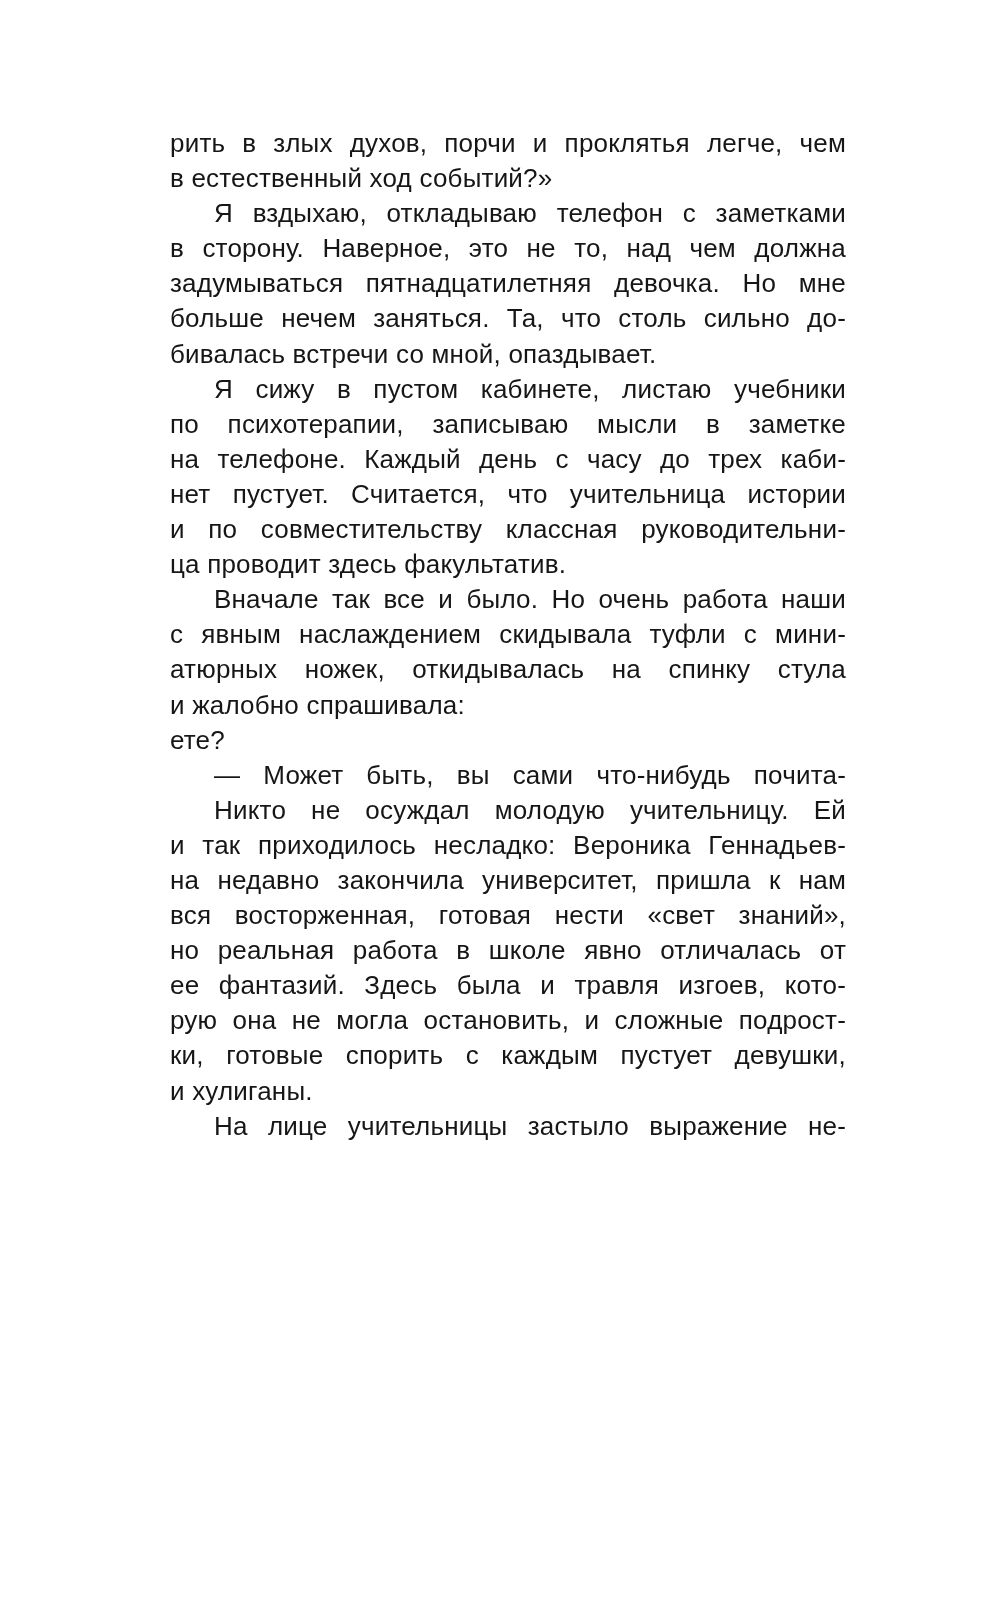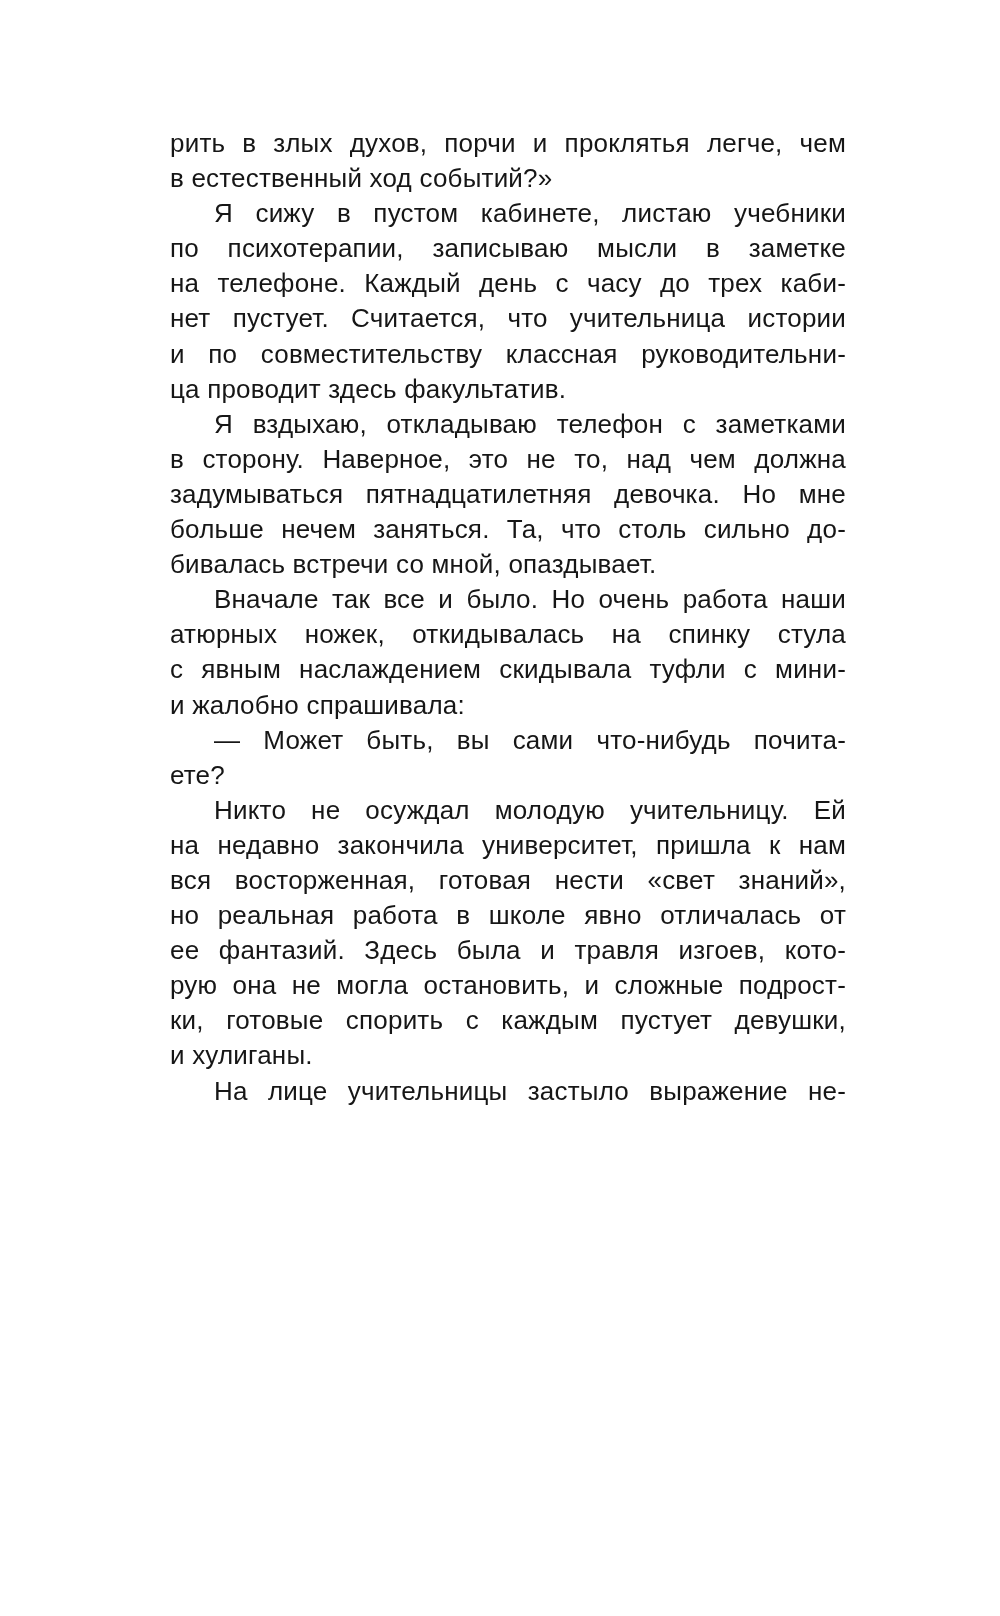--- a/index.html
+++ b/index.html
@@ -65,46 +65,47 @@
 <body>
 
 <div class="page">
 
   <div class="text-block">
       <div class="paragraph">
         <div class="line">рить в злых духов, порчи и проклятья легче, чем</div>
         <div class="line last">в естественный ход событий?»</div>
       </div>
       <div class="paragraph">
+        <div class="line indent">Я вздыхаю, откладываю телефон с заметками</div>
+        <div class="line">в сторону. Наверное, это не то, над чем должна</div>
+        <div class="line">задумываться пятнадцатилетняя девочка. Но мне</div>
+        <div class="line">больше нечем заняться. Та, что столь сильно до-</div>
+        <div class="line last">бивалась встречи со мной, опаздывает.</div>
+      </div>
+      <div class="paragraph">
         <div class="line indent">Я сижу в пустом кабинете, листаю учебники</div>
         <div class="line">по психотерапии, записываю мысли в заметке</div>
         <div class="line">на телефоне. Каждый день с часу до трех каби-</div>
         <div class="line">нет пустует. Считается, что учительница истории</div>
         <div class="line">и по совместительству классная руководительни-</div>
         <div class="line last">ца проводит здесь факультатив.</div>
       </div>
       <div class="paragraph">
-        <div class="line indent">Я вздыхаю, откладываю телефон с заметками</div>
-        <div class="line">в сторону. Наверное, это не то, над чем должна</div>
-        <div class="line">задумываться пятнадцатилетняя девочка. Но мне</div>
-        <div class="line">больше нечем заняться. Та, что столь сильно до-</div>
-        <div class="line last">бивалась встречи со мной, опаздывает.</div>
-      </div>
-      <div class="paragraph">
         <div class="line indent">Вначале так все и было. Но очень работа наши</div>
+        <div class="line">с явным наслаждением скидывала туфли с мини-</div>
         <div class="line">атюрных ножек, откидывалась на спинку стула</div>
-        <div class="line">с явным наслаждением скидывала туфли с мини-</div>
         <div class="line last">и жалобно спрашивала:</div>
       </div>
       <div class="paragraph">
+        <div class="line last">ете?</div>
         <div class="line indent">— Может быть, вы сами что-нибудь почита-</div>
-        <div class="line last">ете?</div>
       </div>
       <div class="paragraph">
         <div class="line indent">Никто не осуждал молодую учительницу. Ей</div>
+        <div class="line">и так приходилось несладко: Вероника Геннадьев-</div>
         <div class="line">на недавно закончила университет, пришла к нам</div>
         <div class="line">вся восторженная, готовая нести «свет знаний»,</div>
         <div class="line">но реальная работа в школе явно отличалась от</div>
         <div class="line">ее фантазий. Здесь была и травля изгоев, кото-</div>
         <div class="line">рую она не могла остановить, и сложные подрост-</div>
         <div class="line">ки, готовые спорить с каждым пустует девушки,</div>
         <div class="line last">и хулиганы.</div>
       </div>
       <div class="paragraph">
         <div class="line indent">На лице учительницы застыло выражение не-</div>

